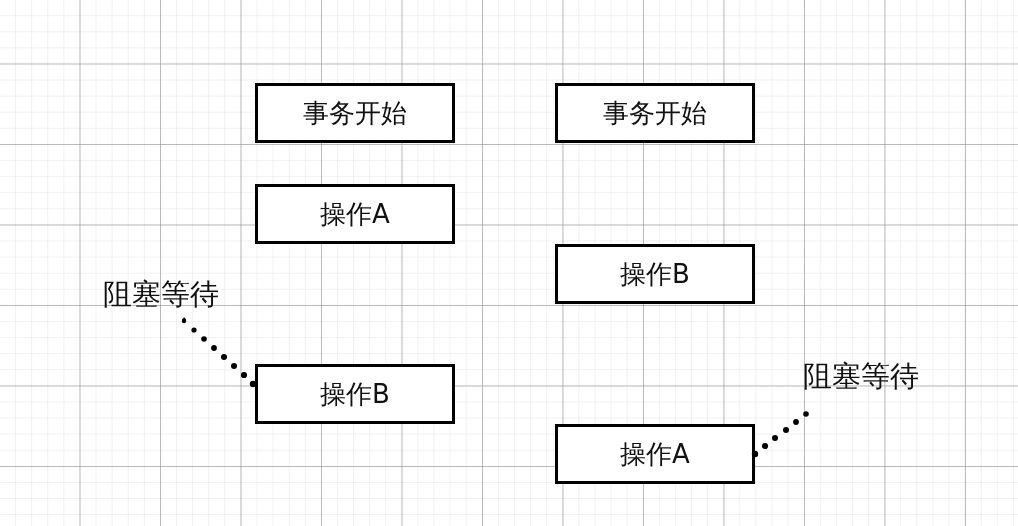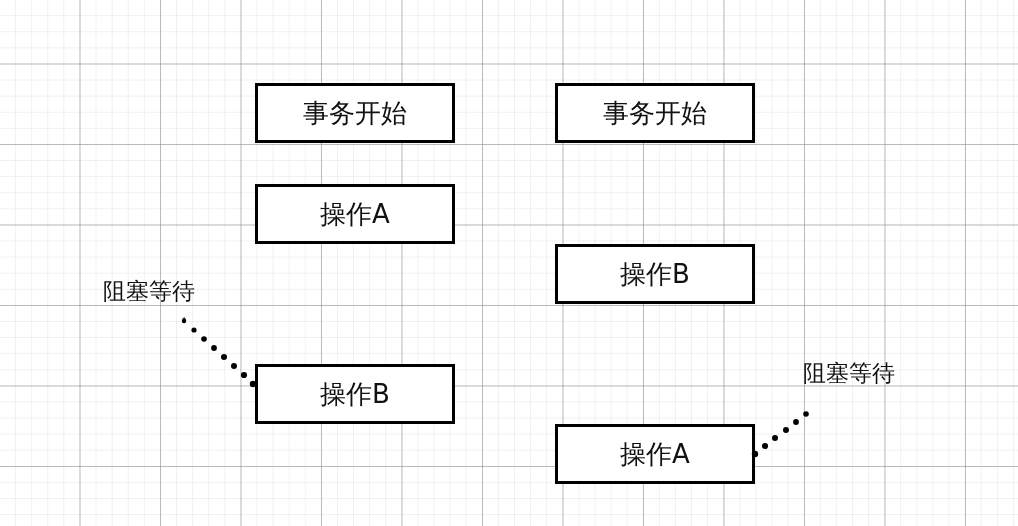--- a/index.html
+++ b/index.html
@@ -37,21 +37,21 @@
   }
   .node-label {
     font-size: 26px;
     line-height: 1;
     color: #111111;
     letter-spacing: 0px;
     white-space: nowrap;
   }
   .edge-label {
     position: absolute;
-    font-size: 23px;
+    font-size: 29px;
     line-height: 1;
     color: #111111;
     white-space: nowrap;
   }
   .dotted-edge {
     position: absolute;
     pointer-events: none;
   }
   .watermark {
     position: absolute;

